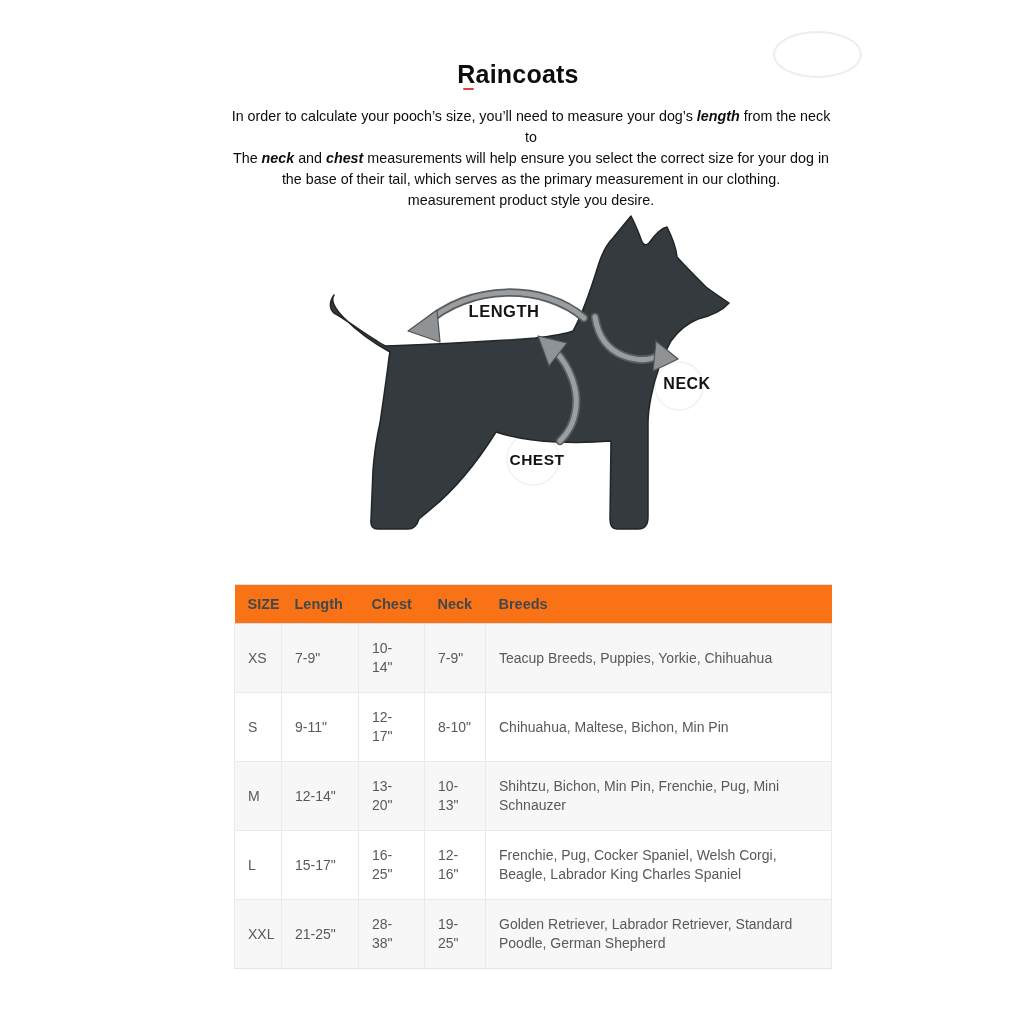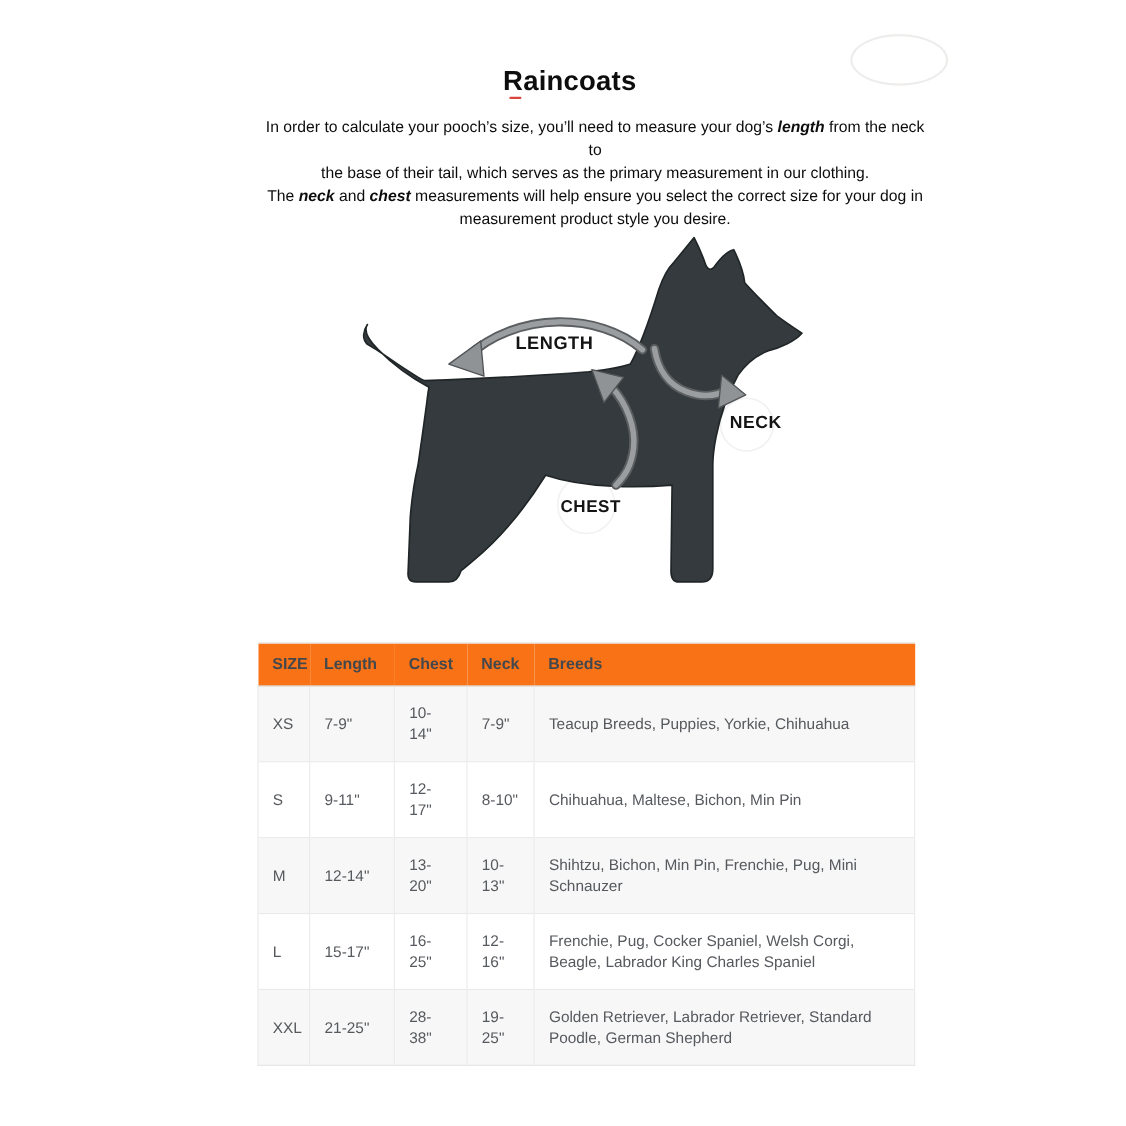--- a/index.html
+++ b/index.html
@@ -13,21 +13,21 @@
   }
   .spell-mark {
     position:absolute; left:463px; top:88px; width:11px; height:2px;
     background:#d8453c; border-radius:1px;
   }
   .oval {
     position:absolute; left:773px; top:31px; width:85px; height:43px;
     background:#ffffff; border:2px solid #efedeb; border-radius:50%;
   }
   .intro {
-    position:absolute; top:106px; left:241px; width:600px; text-align:center;
+    position:absolute; top:106px; left:231px; width:600px; text-align:center;
     font-size:14.3px; color:#0c0c0c;
   }
   .intro .line { line-height:21px; }
   .em { font-weight:bold; font-style:italic; }
 
   .diagram { position:absolute; left:318px; top:206px; width:420px; height:340px; }
   .diag-label {
     font-family:"Liberation Sans", sans-serif; font-weight:bold; fill:#141414;
   }
 
@@ -60,22 +60,22 @@
 <body>
 
 <div class="page">
 
   <div class="title">Raincoats</div>
   <div class="spell-mark"></div>
   <div class="oval"></div>
 
   <div class="intro">
     <div class="line"><span>In order to calculate your pooch’s size, you’ll need to measure your dog’s </span><span class="em">length</span><span> from the neck to</span></div>
+    <div class="line"><span>The </span><span class="em">neck</span><span> and </span><span class="em">chest</span><span> measurements will help ensure you select the correct size for your dog in</span></div>
     <div class="line"><span>the base of their tail, which serves as the primary measurement in our clothing.</span></div>
-    <div class="line"><span>The </span><span class="em">neck</span><span> and </span><span class="em">chest</span><span> measurements will help ensure you select the correct size for your dog in</span></div>
     <div class="line"><span>measurement product style you desire.</span></div>
   </div>
 
   <svg class="diagram" viewBox="318 206 420 340" xmlns="http://www.w3.org/2000/svg">
 
     <circle cx="679" cy="386" r="24" fill="#ffffff" stroke="#f1f1f1" stroke-width="1.5"></circle>
     <circle cx="533" cy="459" r="26" fill="#ffffff" stroke="#f2f2f2" stroke-width="1.5"></circle>
 
     <path fill="#343a3d" stroke="#202527" stroke-width="1.5" stroke-linejoin="round" d="M334,295
              C330,301 329,308 334,313

